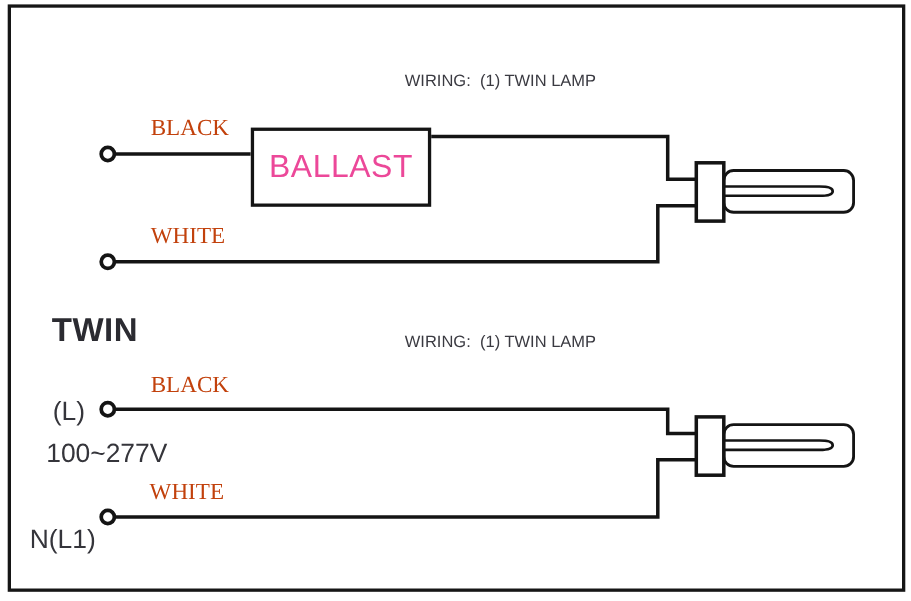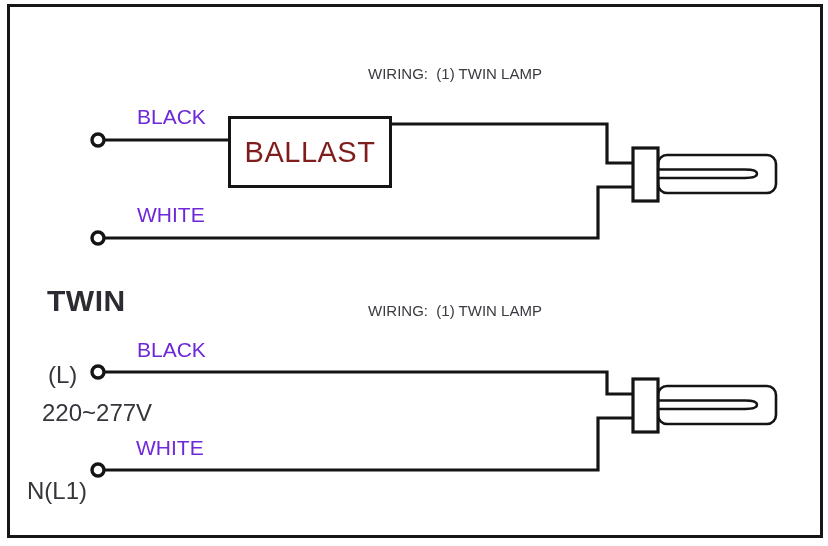--- a/index.html
+++ b/index.html
@@ -35,39 +35,40 @@
     font-size: 30px;
     color: #2b2b31;
     letter-spacing: 0.5px;
   }
   .wiring-label {
     font-size: 15px;
     color: #3a3a41;
   }
   .wire-label {
     font-size: 21px;
-    color: #6d28d9;
+    color: #c2410c;
+    font-family: Liberation Serif, serif;
   }
   .terminal-label {
     font-size: 24px;
     color: #35353b;
   }
   #ballast-box {
     position: absolute;
     left: 228px;
     top: 116px;
     width: 158px;
     height: 66px;
     border: 3px solid #141414;
     background: #ffffff;
     display: flex;
     align-items: center;
     justify-content: center;
     font-size: 29px;
-    color: #7f1d1d;
+    color: #ec4899;
     letter-spacing: 0.5px;
   }
   #wires-svg {
     position: absolute;
     left: 0;
     top: 0;
     width: 828px;
     height: 546px;
   }
   .wire {
@@ -118,16 +119,16 @@
   <div class="lbl wire-label" style="left:137px; top:106px;">BLACK</div>
   <div class="lbl wire-label" style="left:137px; top:204px;">WHITE</div>
   <div id="ballast-box">
     <span>BALLAST</span>
   </div>
 
   <div class="lbl section-title" style="left:47px; top:286px;">TWIN</div>
   <div class="lbl wiring-label" style="left:368px; top:303px;">WIRING:  (1) TWIN LAMP</div>
   <div class="lbl wire-label" style="left:137px; top:339px;">BLACK</div>
   <div class="lbl terminal-label" style="left:48px; top:363px;">(L)</div>
-  <div class="lbl terminal-label" style="left:42px; top:401px;">220~277V</div>
+  <div class="lbl terminal-label" style="left:42px; top:401px;">100~277V</div>
   <div class="lbl wire-label" style="left:136px; top:437px;">WHITE</div>
   <div class="lbl terminal-label" style="left:27px; top:479px;">N(L1)</div>
 </div>
 
 </body></html>

